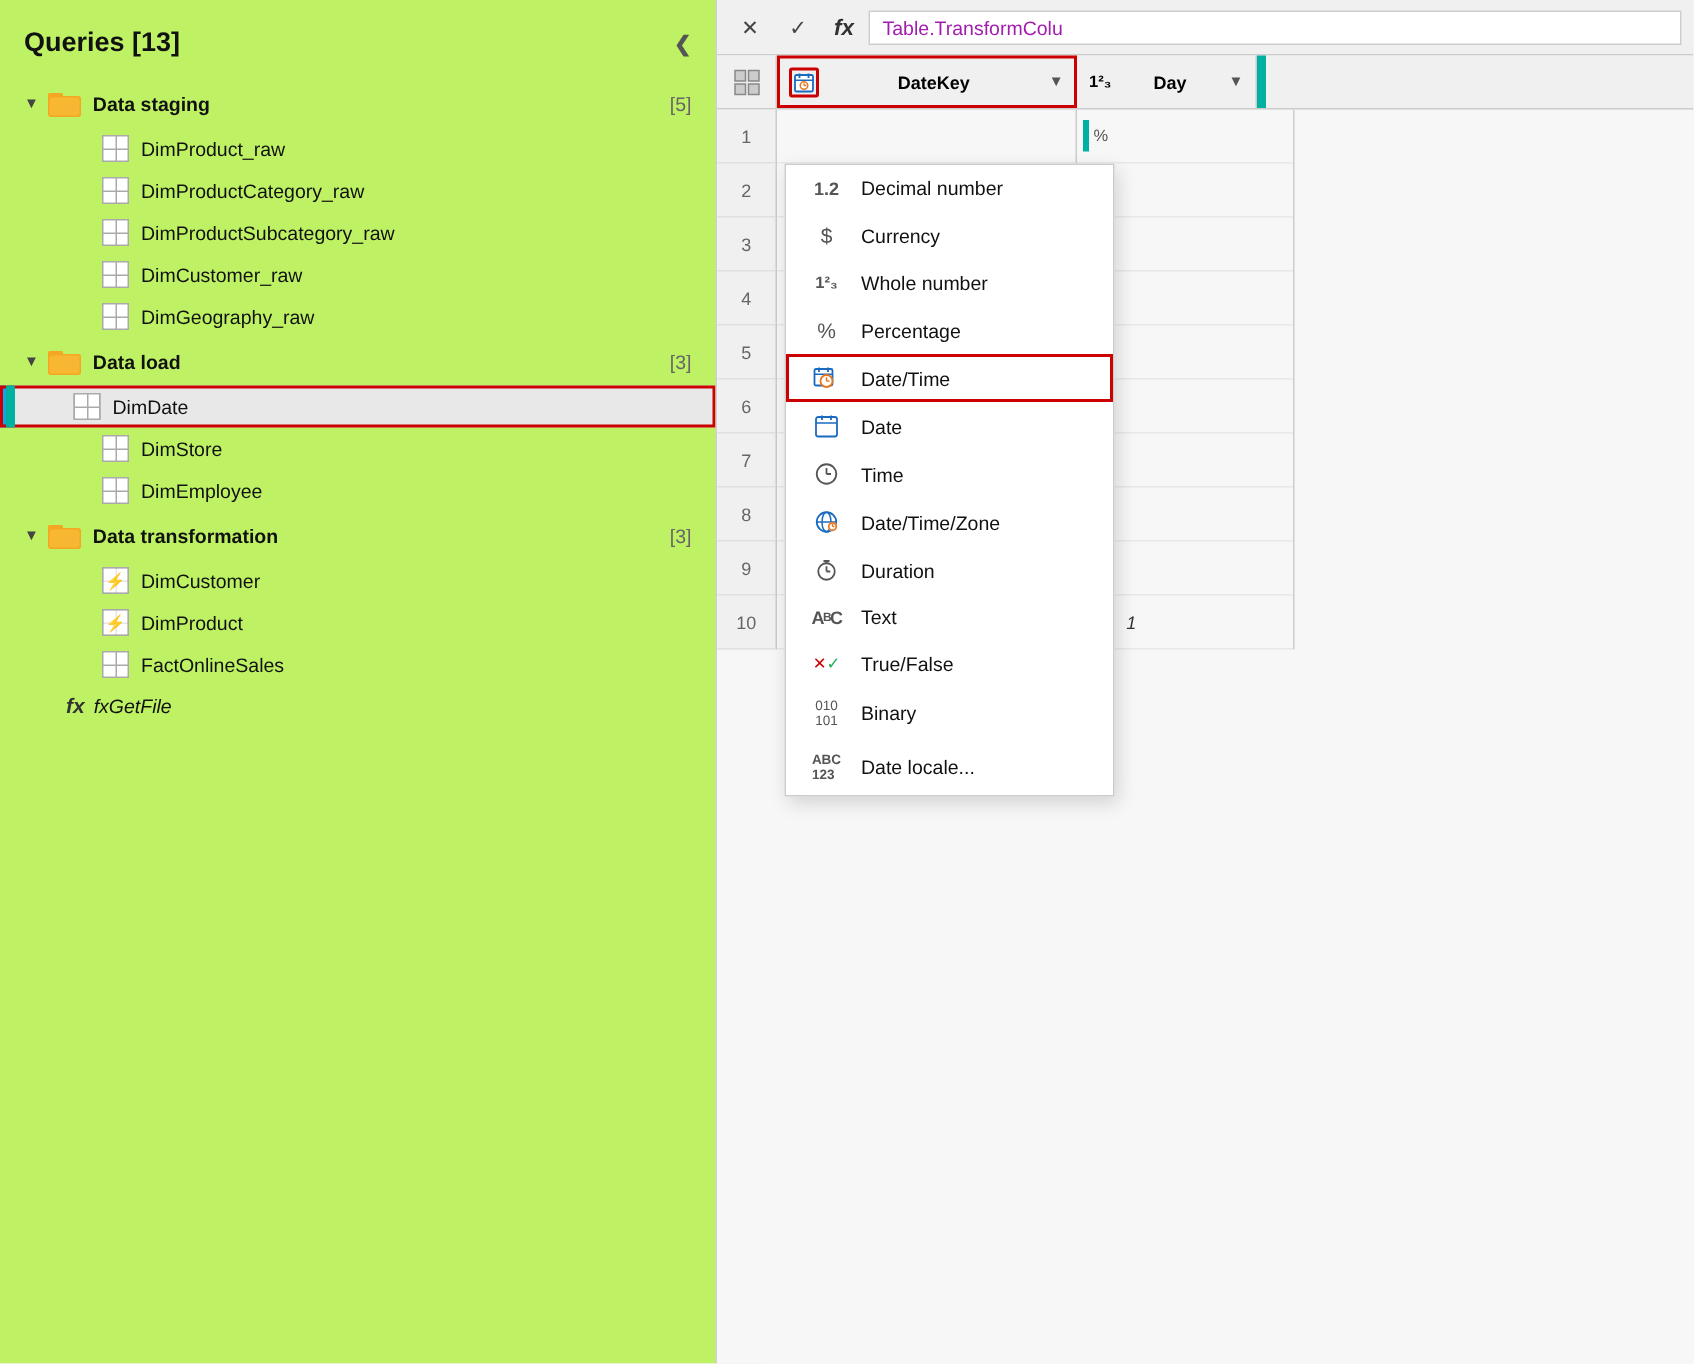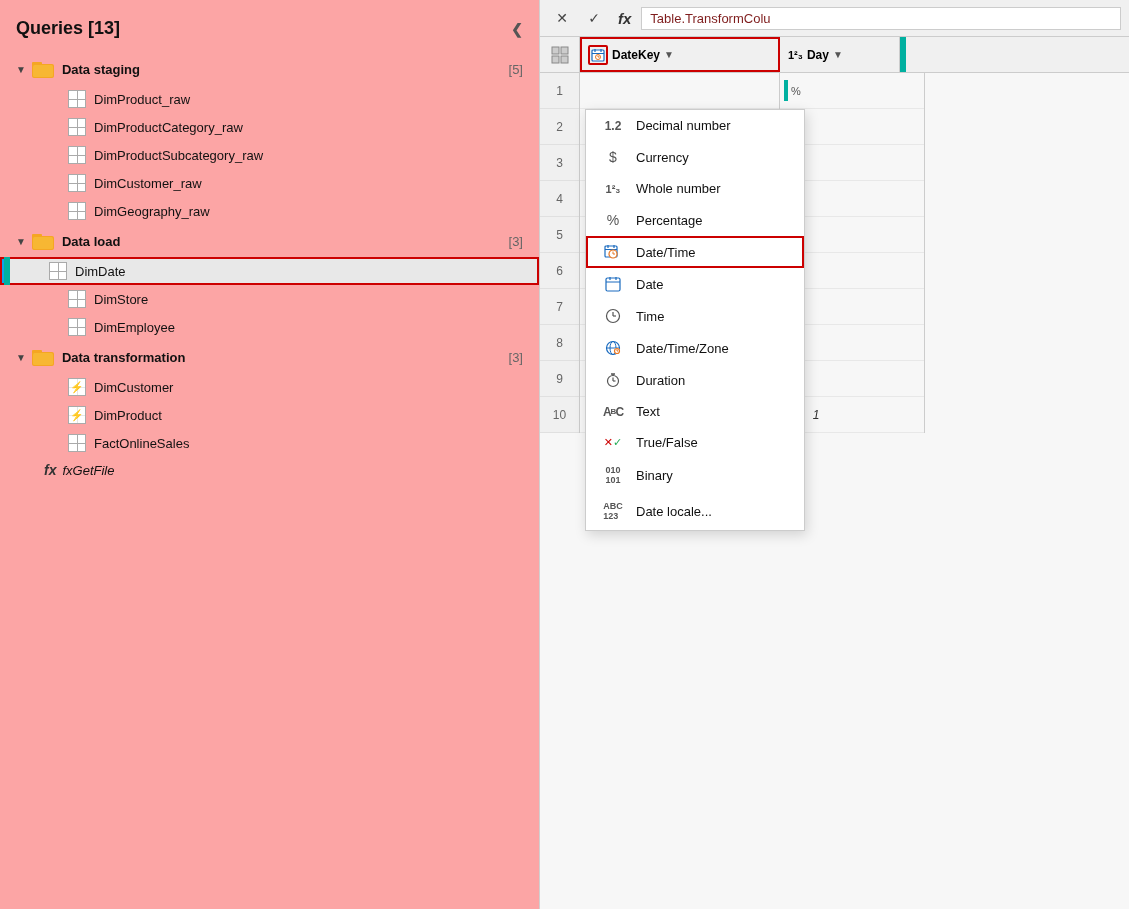--- a/index.html
+++ b/index.html
@@ -8,22 +8,22 @@
       font-size: 13px;
       background: #f0f0f0;
       display: flex;
       width: 1129px;
       height: 909px;
       overflow: hidden;
     }
 
     
     .left-panel {
-      width: 540px;
-      background: #fca5a5;
+      width: 478px;
+      background: #bef264;
       border-right: 1px solid #d0d0d0;
       display: flex;
       flex-direction: column;
       padding: 0;
       overflow-y: auto;
     }
 
     .left-header {
       display: flex;
       align-items: center;
@@ -189,21 +189,21 @@
       padding: 0 6px;
       color: #333;
     }
 
     .formula-input {
       flex: 1;
       background: #fff;
       border: 1px solid #ccc;
       padding: 3px 8px;
       font-size: 13px;
-      color: #7f1d1d;
+      color: #a21caf;
     }
 
     
     .column-header-row {
       display: flex;
       align-items: stretch;
       background: #f0f0f0;
       border-bottom: 1px solid #ccc;
       min-height: 36px;
       position: relative;
@@ -212,20 +212,21 @@
     .col-header-cell {
       display: flex;
       align-items: center;
       padding: 0 8px;
       border-right: 1px solid #ccc;
       font-size: 12px;
       font-weight: 600;
       gap: 4px;
       cursor: pointer;
       white-space: nowrap;
+      justify-content: space-between;
     }
 
     .col-type-icon {
       display: flex;
       align-items: center;
       justify-content: center;
       width: 20px;
       height: 20px;
       border: 2px solid #cc0000;
       border-radius: 2px;
@@ -626,21 +627,21 @@
         <span>Text</span>
       </div>
       <div class="menu-item">
         <span class="menu-icon" style="font-size:11px;">
           <span style="color:#cc0000;">✕</span>
           <span style="color:#22aa55;">✓</span>
         </span>
         <span>True/False</span>
       </div>
       <div class="menu-item">
-        <span class="menu-icon" style="font-size:9px;font-weight:700;line-height:1.1;">010<br>101</span>
+        <span class="menu-icon" style="font-size:9px;font-weight:400;line-height:1.1;">010<br>101</span>
         <span>Binary</span>
       </div>
       <div class="menu-item">
         <span class="menu-icon" style="font-size:9px;font-weight:600;line-height:1.1;">ABC<br>123</span>
         <span>Date locale...</span>
       </div>
     </div>
 
     <div style="display:flex; margin-left:0;">
 

